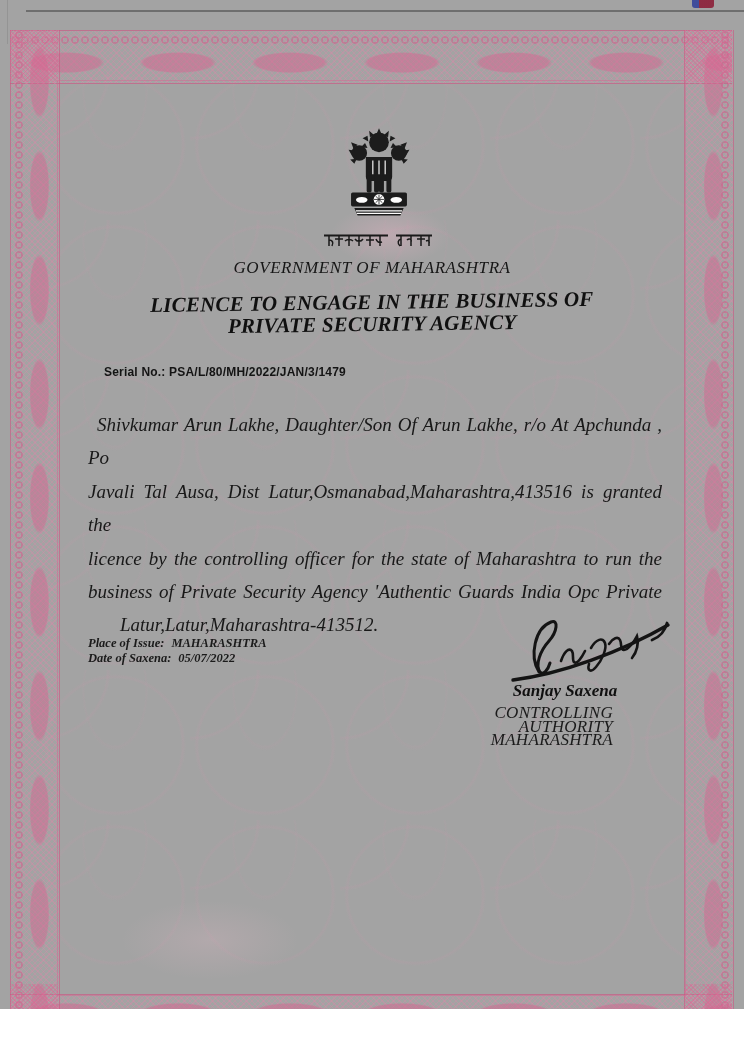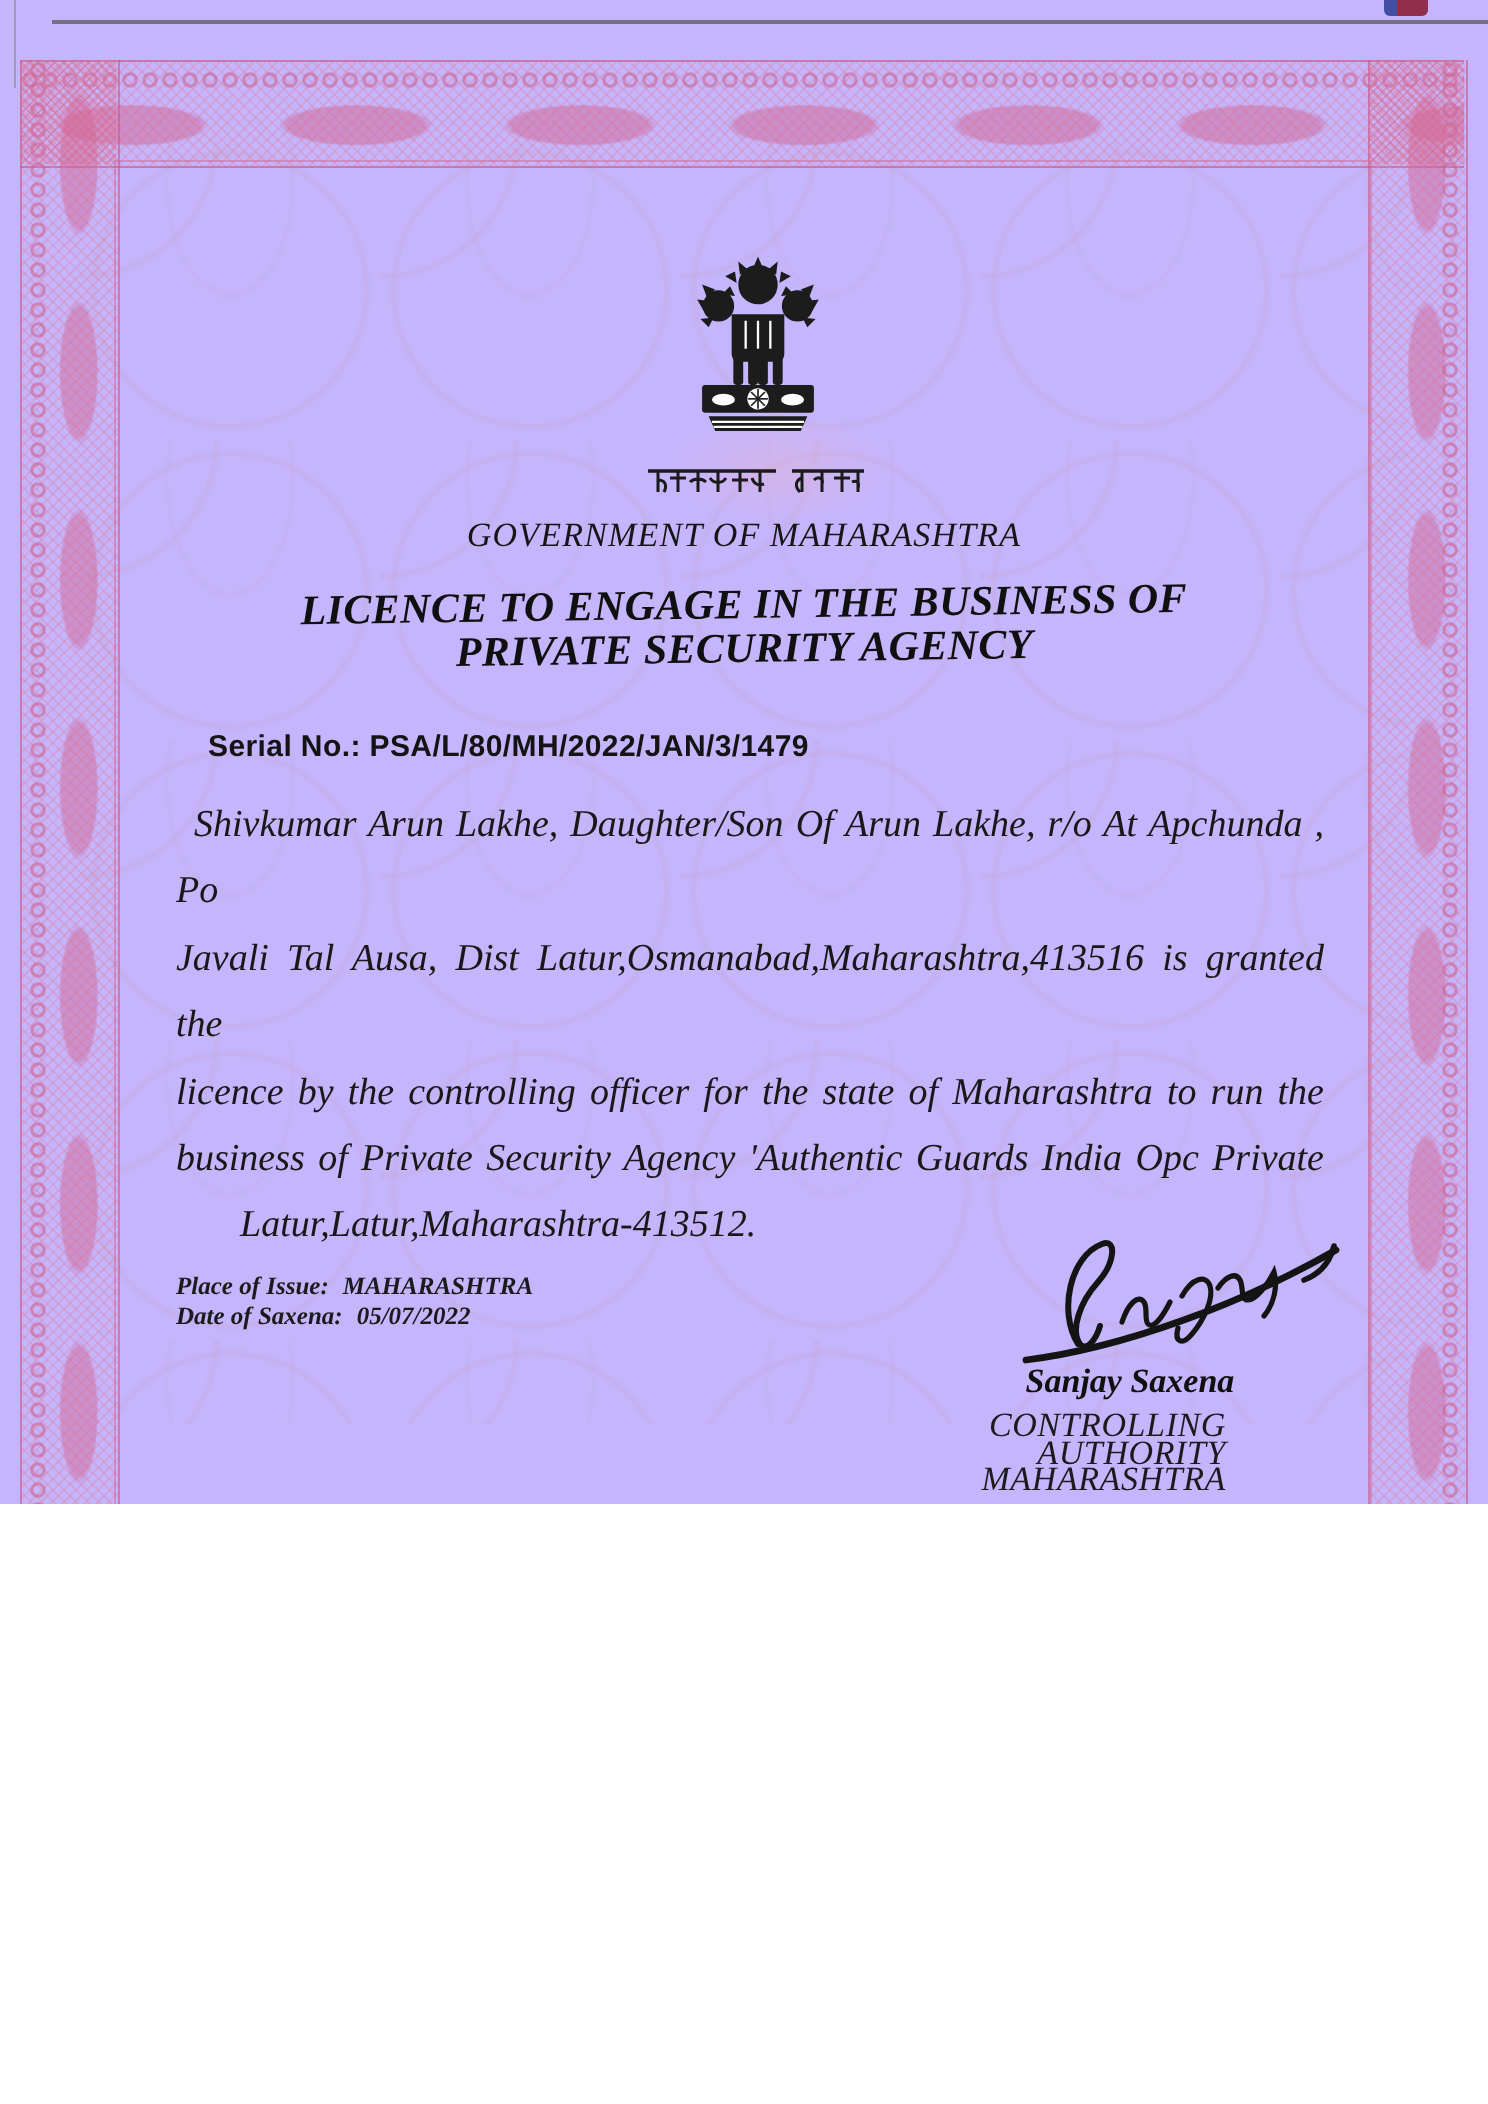--- a/index.html
+++ b/index.html
@@ -1,18 +1,18 @@
 <!DOCTYPE html>
 <html><head>
 <meta charset="utf-8">
 <style>
   html,body{margin:0;padding:0;background:#ffffff;}
   .page{
-    position:relative;width:744px;height:752px;margin:0 auto;
-    background:#c4b5fd;overflow:hidden;
+    position:relative;width:744px;height:1009px;margin:0 auto;
+    background:#a3a3a3;overflow:hidden;
     font-family:"Liberation Serif",serif;color:#1d1d1d;
   }
   
   .page::before{
     content:"";position:absolute;left:40px;top:70px;right:40px;bottom:40px;
     background-image:
       radial-gradient(circle 72px at 75px 75px, rgba(201,150,170,0) 66px, rgba(201,150,170,0.16) 68px, rgba(201,150,170,0) 71px),
       radial-gradient(circle 72px at 0px 0px,  rgba(201,150,170,0) 66px, rgba(201,150,170,0.16) 68px, rgba(201,150,170,0) 71px),
       radial-gradient(ellipse 34px 62px at 75px 20px, rgba(201,150,170,0) 88%, rgba(201,150,170,0.10) 92%, rgba(201,150,170,0) 98%);
     background-size:150px 150px;pointer-events:none;
@@ -70,26 +70,26 @@
 
   
   .emblem{position:absolute;left:342px;top:120px;width:74px;height:112px;}
   .motto{position:absolute;left:322px;top:233px;width:112px;height:16px;}
   .gov-line{position:absolute;left:0;top:258px;width:744px;text-align:center;
     font-style:italic;font-size:17px;letter-spacing:.6px;color:#161616;}
   .title{position:absolute;left:72px;top:291px;width:600px;text-align:center;
     font-style:italic;font-weight:700;font-size:21px;line-height:22px;
     letter-spacing:.2px;color:#101010;transform:rotate(-0.8deg);}
   .serial{position:absolute;left:104px;top:365px;
-    font-family:"Liberation Sans",sans-serif;font-weight:700;font-size:15px;
+    font-family:"Liberation Sans",sans-serif;font-weight:700;font-size:12px;
     letter-spacing:.2px;color:#141414;}
   .body-text{position:absolute;left:88px;top:396px;width:574px;
     font-style:italic;font-size:19px;line-height:33.4px;color:#181818;}
   .body-text .ln{text-align:justify;text-align-last:justify;white-space:normal;}
-  .body-text .ln.first{text-indent:9px;}
+  .body-text .ln.first{text-indent:9px;margin-top:12px;}
   .body-text .ln.last{text-align:left;text-align-last:left;margin-left:32px;}
   .issue{position:absolute;left:88px;top:636px;font-style:italic;font-weight:700;
     font-size:12.5px;line-height:14.5px;color:#1b1b1b;}
   .issue .val{margin-left:7px;}
   .signature-scrawl{position:absolute;left:505px;top:614px;width:170px;height:72px;}
   .sig-name{position:absolute;left:490px;top:681px;width:150px;text-align:center;
     font-style:italic;font-weight:700;font-size:17px;color:#101010;}
   .sig-role{position:absolute;left:413px;top:706px;width:200px;text-align:right;
     font-style:italic;font-size:17px;line-height:13.5px;letter-spacing:.3px;color:#1b1b1b;}
 </style>

